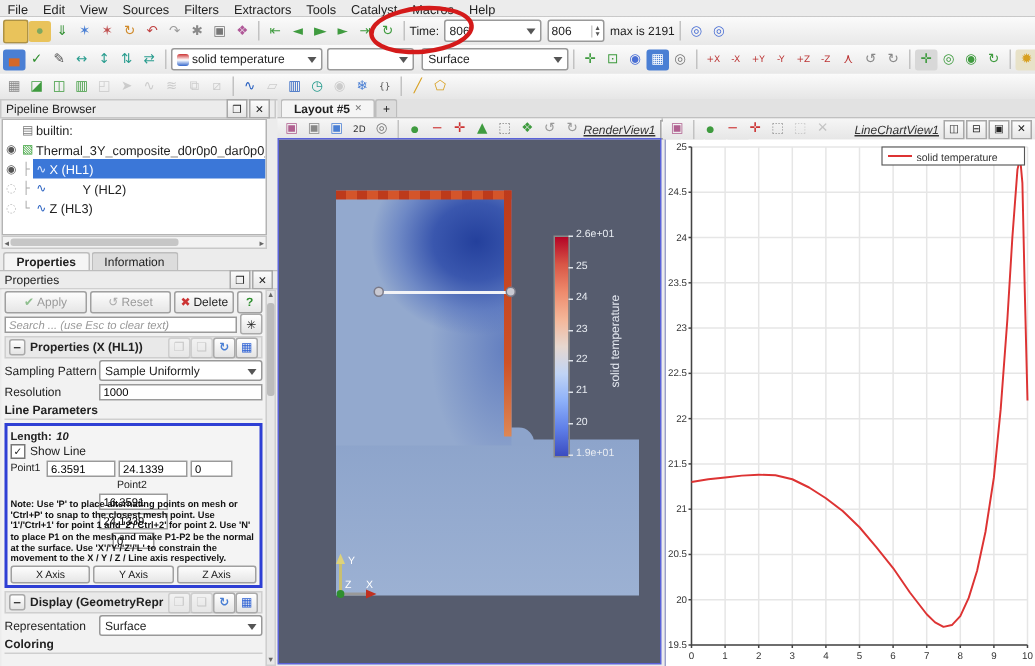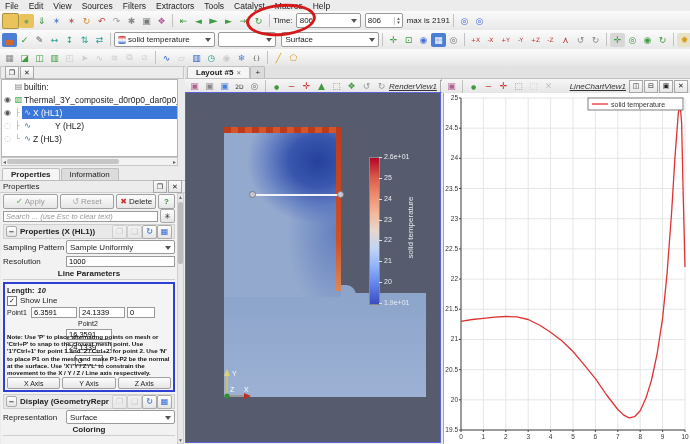--- a/index.html
+++ b/index.html
@@ -44,21 +44,21 @@
   #cv-chart{left:443px;top:93px;width:246px;height:351px;background:#fff;border-left:1px solid #9aa0c8;}
   .vlabel{font-size:8px;color:#333;font-style:italic;text-decoration:underline;margin-right:2px;white-space:nowrap;}
   .dom{position:absolute;}
   #legend{position:absolute;left:179px;top:54px;width:72px;height:168px;}
   #legend-bar{position:absolute;left:4px;top:10px;width:9px;height:146px;border:1px solid #888;}
   #legend-title{position:absolute;left:30px;top:76px;transform:rotate(-90deg);transform-origin:center;white-space:nowrap;font-size:8px;color:#e6eaf2;width:120px;text-align:center;margin-left:-45px;}
   .legtick{position:absolute;width:3px;height:1px;background:#dfe3ea;left:14px;}
   .leglab{position:absolute;left:19px;font-size:7px;color:#e8ecf2;white-space:nowrap;}
   .spin{border:1px solid #999;background:#fff;height:13px;display:flex;align-items:center;font-size:8px;border-radius:2px;}
   .spin .arr{display:flex;flex-direction:column;font-size:4.5px;line-height:4px;color:#555;padding:0 1px;border-left:1px solid #ccc;margin-left:2px;}
-  .hdrline{font-size:8px;font-weight:bold;border-bottom:1px solid #cfcfcf;padding-bottom:1px;text-align:center;}
+  .hdrline{font-size:8px;font-weight:bold;border-bottom:1px solid #cfcfcf;padding-bottom:1px;}
 </style>
 </head>
 <body>
 
 <div id="app">
 
   <div id="menubar" class="abs">
       <span class="menu-item">File</span>
       <span class="menu-item">Edit</span>
       <span class="menu-item">View</span>
@@ -183,20 +183,21 @@
         <span class="ic" style="color: rgb(153, 153, 153); opacity: 0.42;">◉</span>
         <span class="ic" style="color: rgb(74, 127, 212);">❄</span>
         <span class="ic" style="color: rgb(85, 85, 85); font-size: 6px;">{}</span>
         <span class="sep"></span>
         <span class="ic" style="color: rgb(216, 160, 32);">╱</span>
         <span class="ic" style="color: rgb(216, 160, 32);">⬠</span>
       </span>
   </div>
 
   <div id="pb-title" class="abs">
+    <span style="flex:1;">Pipeline Browser</span>
     <span id="pb-dockbtns" class="row">
         <span class="winbtn">❐</span>
         <span class="winbtn">✕</span>
       </span>
   </div>
   <div id="pb-tree" class="abs">
       <div class="trow">
         <span class="tcell" style="width: 11px; font-size: 8px;"></span>
         <span style="flex: 1 1 0%; display: flex; align-items: center; overflow: hidden; height: 13px;">
           <span class="tcell" style="width: 11px; font-size: 8px; color: rgb(119, 119, 119);">▤</span>

